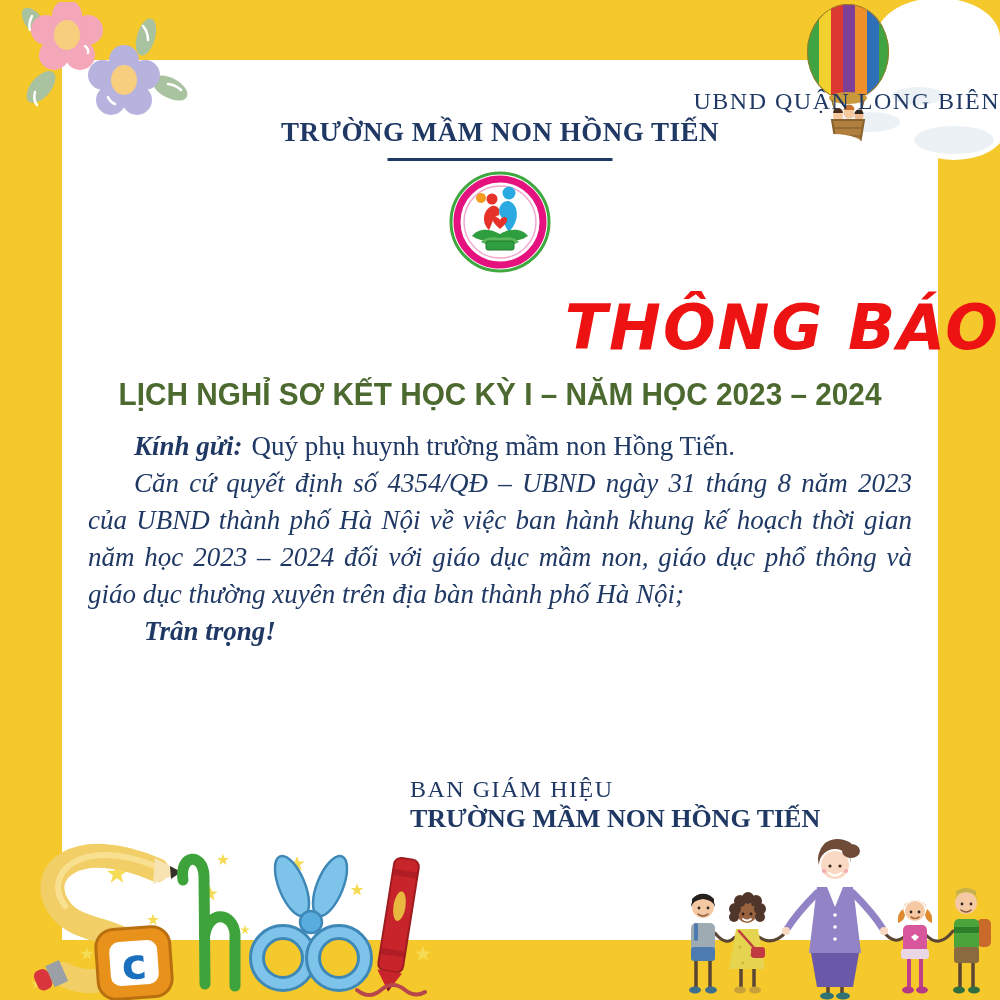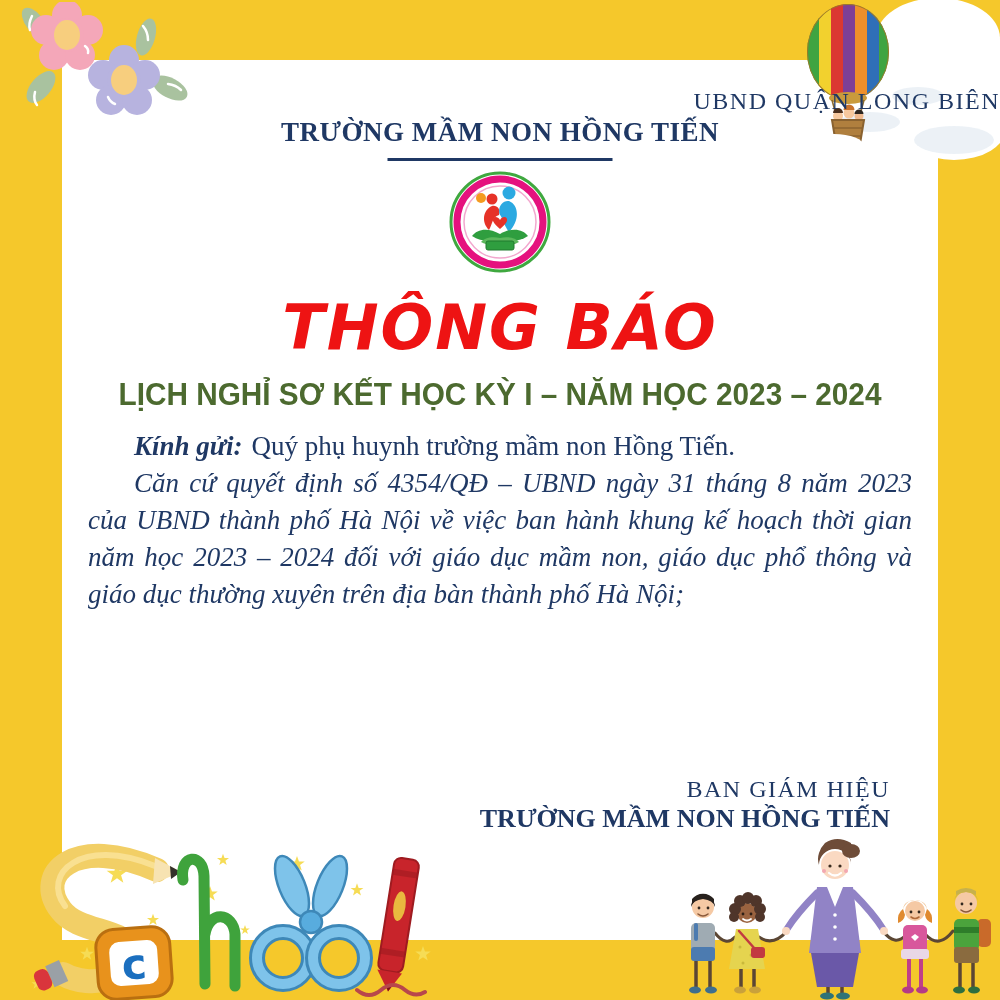--- a/index.html
+++ b/index.html
@@ -14,21 +14,21 @@
   }
   
   .header{position:absolute;top:88px;left:0;width:100%;text-align:center;color:var(--navy,#1F3864);}
   .header-org{font-size:24px;letter-spacing:1.5px;text-align:right;}
   .header-school{font-size:27px;font-weight:bold;letter-spacing:.5px;margin-top:2px;}
   .header-rule{position:absolute;top:158px;left:50%;transform:translateX(-50%);width:225px;height:3px;background:var(--navy,#1F3864);}
   
   .logo{position:absolute;top:170px;left:448px;width:104px;height:104px;}
   
   .title{
-    position:absolute;top:291px;left:0;width:100%;text-align:center;
+    position:absolute;top:291px;left:0;width:100%;text-align:right;
     font-family:"DejaVu Sans",sans-serif;font-style:italic;font-weight:900;
     font-size:62px;letter-spacing:2px;color:var(--red,#EE1313);
   }
   .subtitle{
     position:absolute;top:377px;left:0;width:100%;text-align:center;
     font-family:"Liberation Sans","DejaVu Sans",sans-serif;font-weight:bold;
     font-size:31px;color:var(--green,#4C6A2F);transform:scaleX(.96);transform-origin:center;
   }
   
   .content{
@@ -39,21 +39,21 @@
   .salutation{text-indent:46px;}
   .salutation .lbl{font-weight:bold;font-style:italic;}
   .salutation .txt{margin-left:9px;}
   .legal{text-indent:46px;text-align:justify;font-style:italic;}
   .announce{text-indent:36px;text-align:justify;}
   .bullet-line .marker{display:inline-block;width:20px;height:18px;vertical-align:-1px;}
   .bullet-line .lbl{margin-left:14px;}
   .bullet-line .val{margin-left:10px;font-weight:bold;font-style:italic;color:var(--brown,#B0540F);}
   .closing{text-indent:56px;font-weight:bold;font-style:italic;}
   
-  .signature{position:absolute;top:776px;left:410px;width:480px;text-align:right;color:var(--navy,#1F3864);}
+  .signature{position:absolute;top:776px;left:410px;width:480px;text-align:left;color:var(--navy,#1F3864);}
   .sig1{font-size:24px;letter-spacing:1.5px;}
   .sig2{font-size:26px;font-weight:bold;margin-top:1px;}
   
   .decor{position:absolute;}
   .decor svg{display:block;}
   .flowers{left:10px;top:2px;}
   .balloon{left:748px;top:0;}
   .school{left:5px;top:832px;}
   .kids{left:665px;top:835px;}
 </style>
@@ -184,20 +184,21 @@
 </div>
 
 <div class="title">THÔNG BÁO</div>
 <div class="subtitle">LỊCH NGHỈ SƠ KẾT HỌC KỲ I – NĂM HỌC 2023 – 2024</div>
 
 <div class="content">
   <p class="salutation">
     <span class="lbl">Kính gửi:</span><span class="txt">Quý phụ huynh trường mầm non Hồng Tiến.</span>
   </p>
   <p class="legal">Căn cứ quyết định số 4354/QĐ – UBND ngày 31 tháng 8 năm 2023 của UBND thành phố Hà Nội về việc ban hành khung kế hoạch thời gian năm học 2023 – 2024 đối với giáo dục mầm non, giáo dục phổ thông và giáo dục thường xuyên trên địa bàn thành phố Hà Nội;</p>
+  <p class="closing">Trân trọng!</p>
 </div>
 
 <div class="signature">
   <div class="sig1">BAN GIÁM HIỆU</div>
   <div class="sig2">TRƯỜNG MẦM NON HỒNG TIẾN</div>
 </div>
 
 <div class="decor school">
   <svg width="440" height="168" viewBox="0 0 440 168" aria-label="School">
     <defs>

